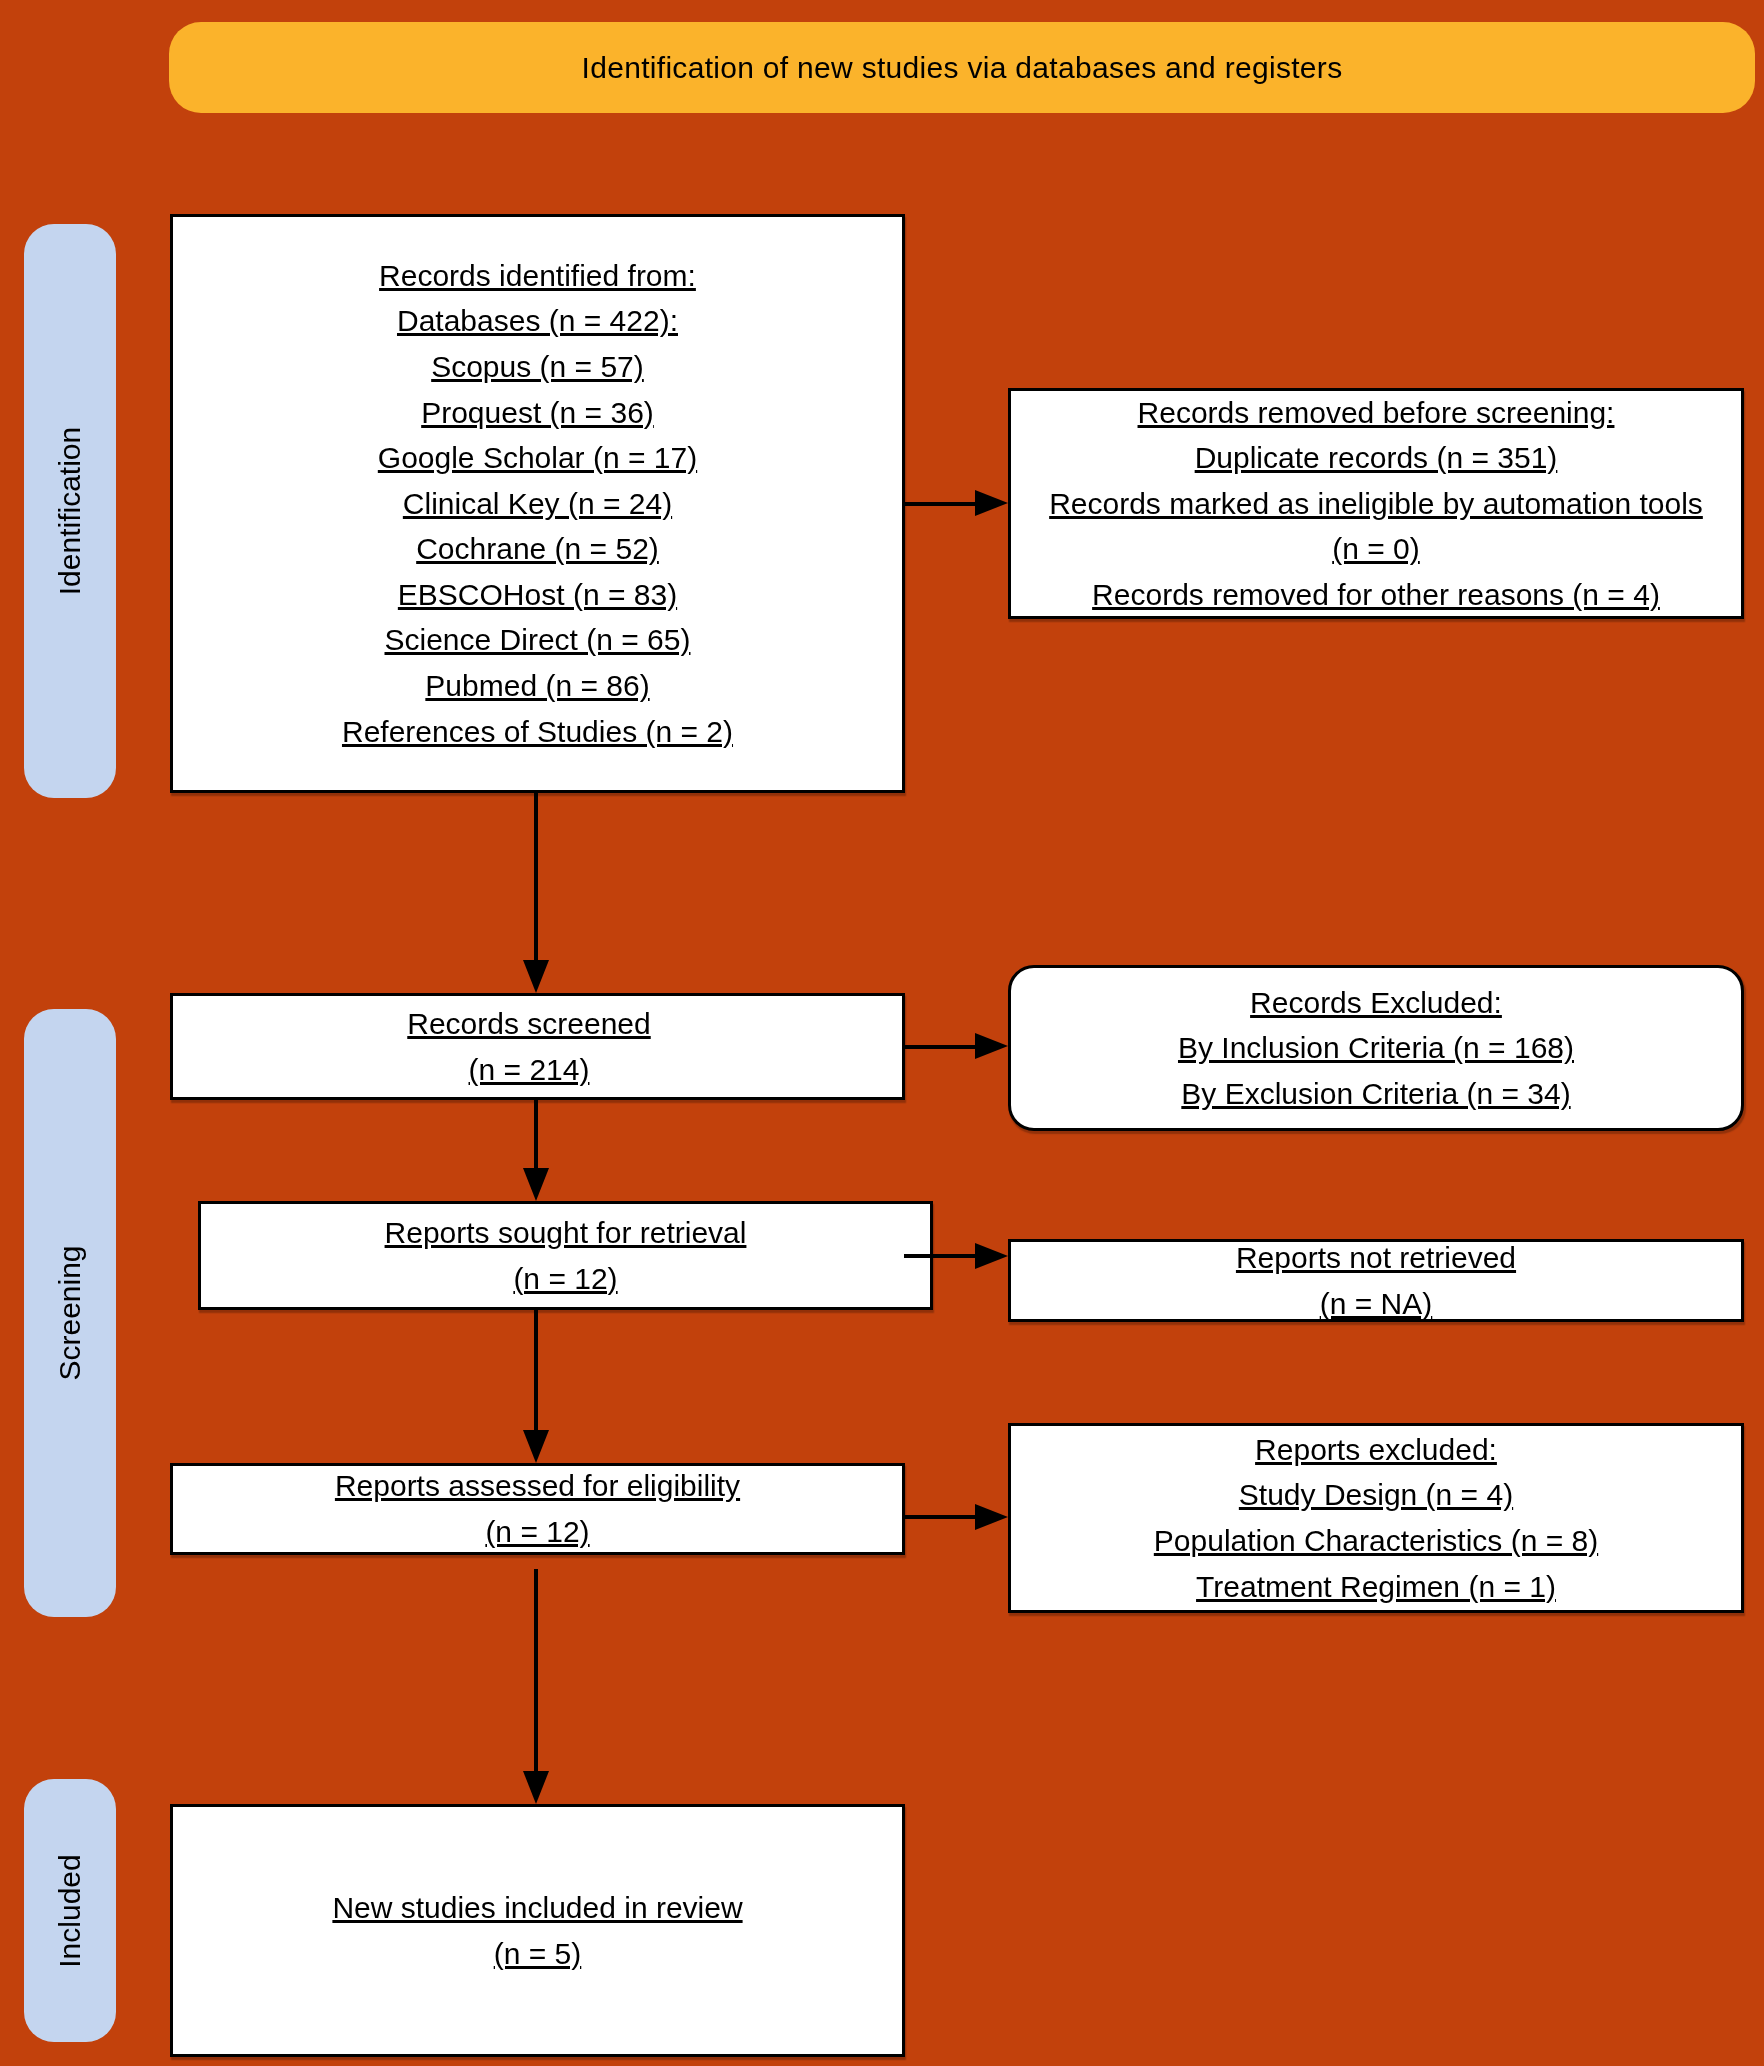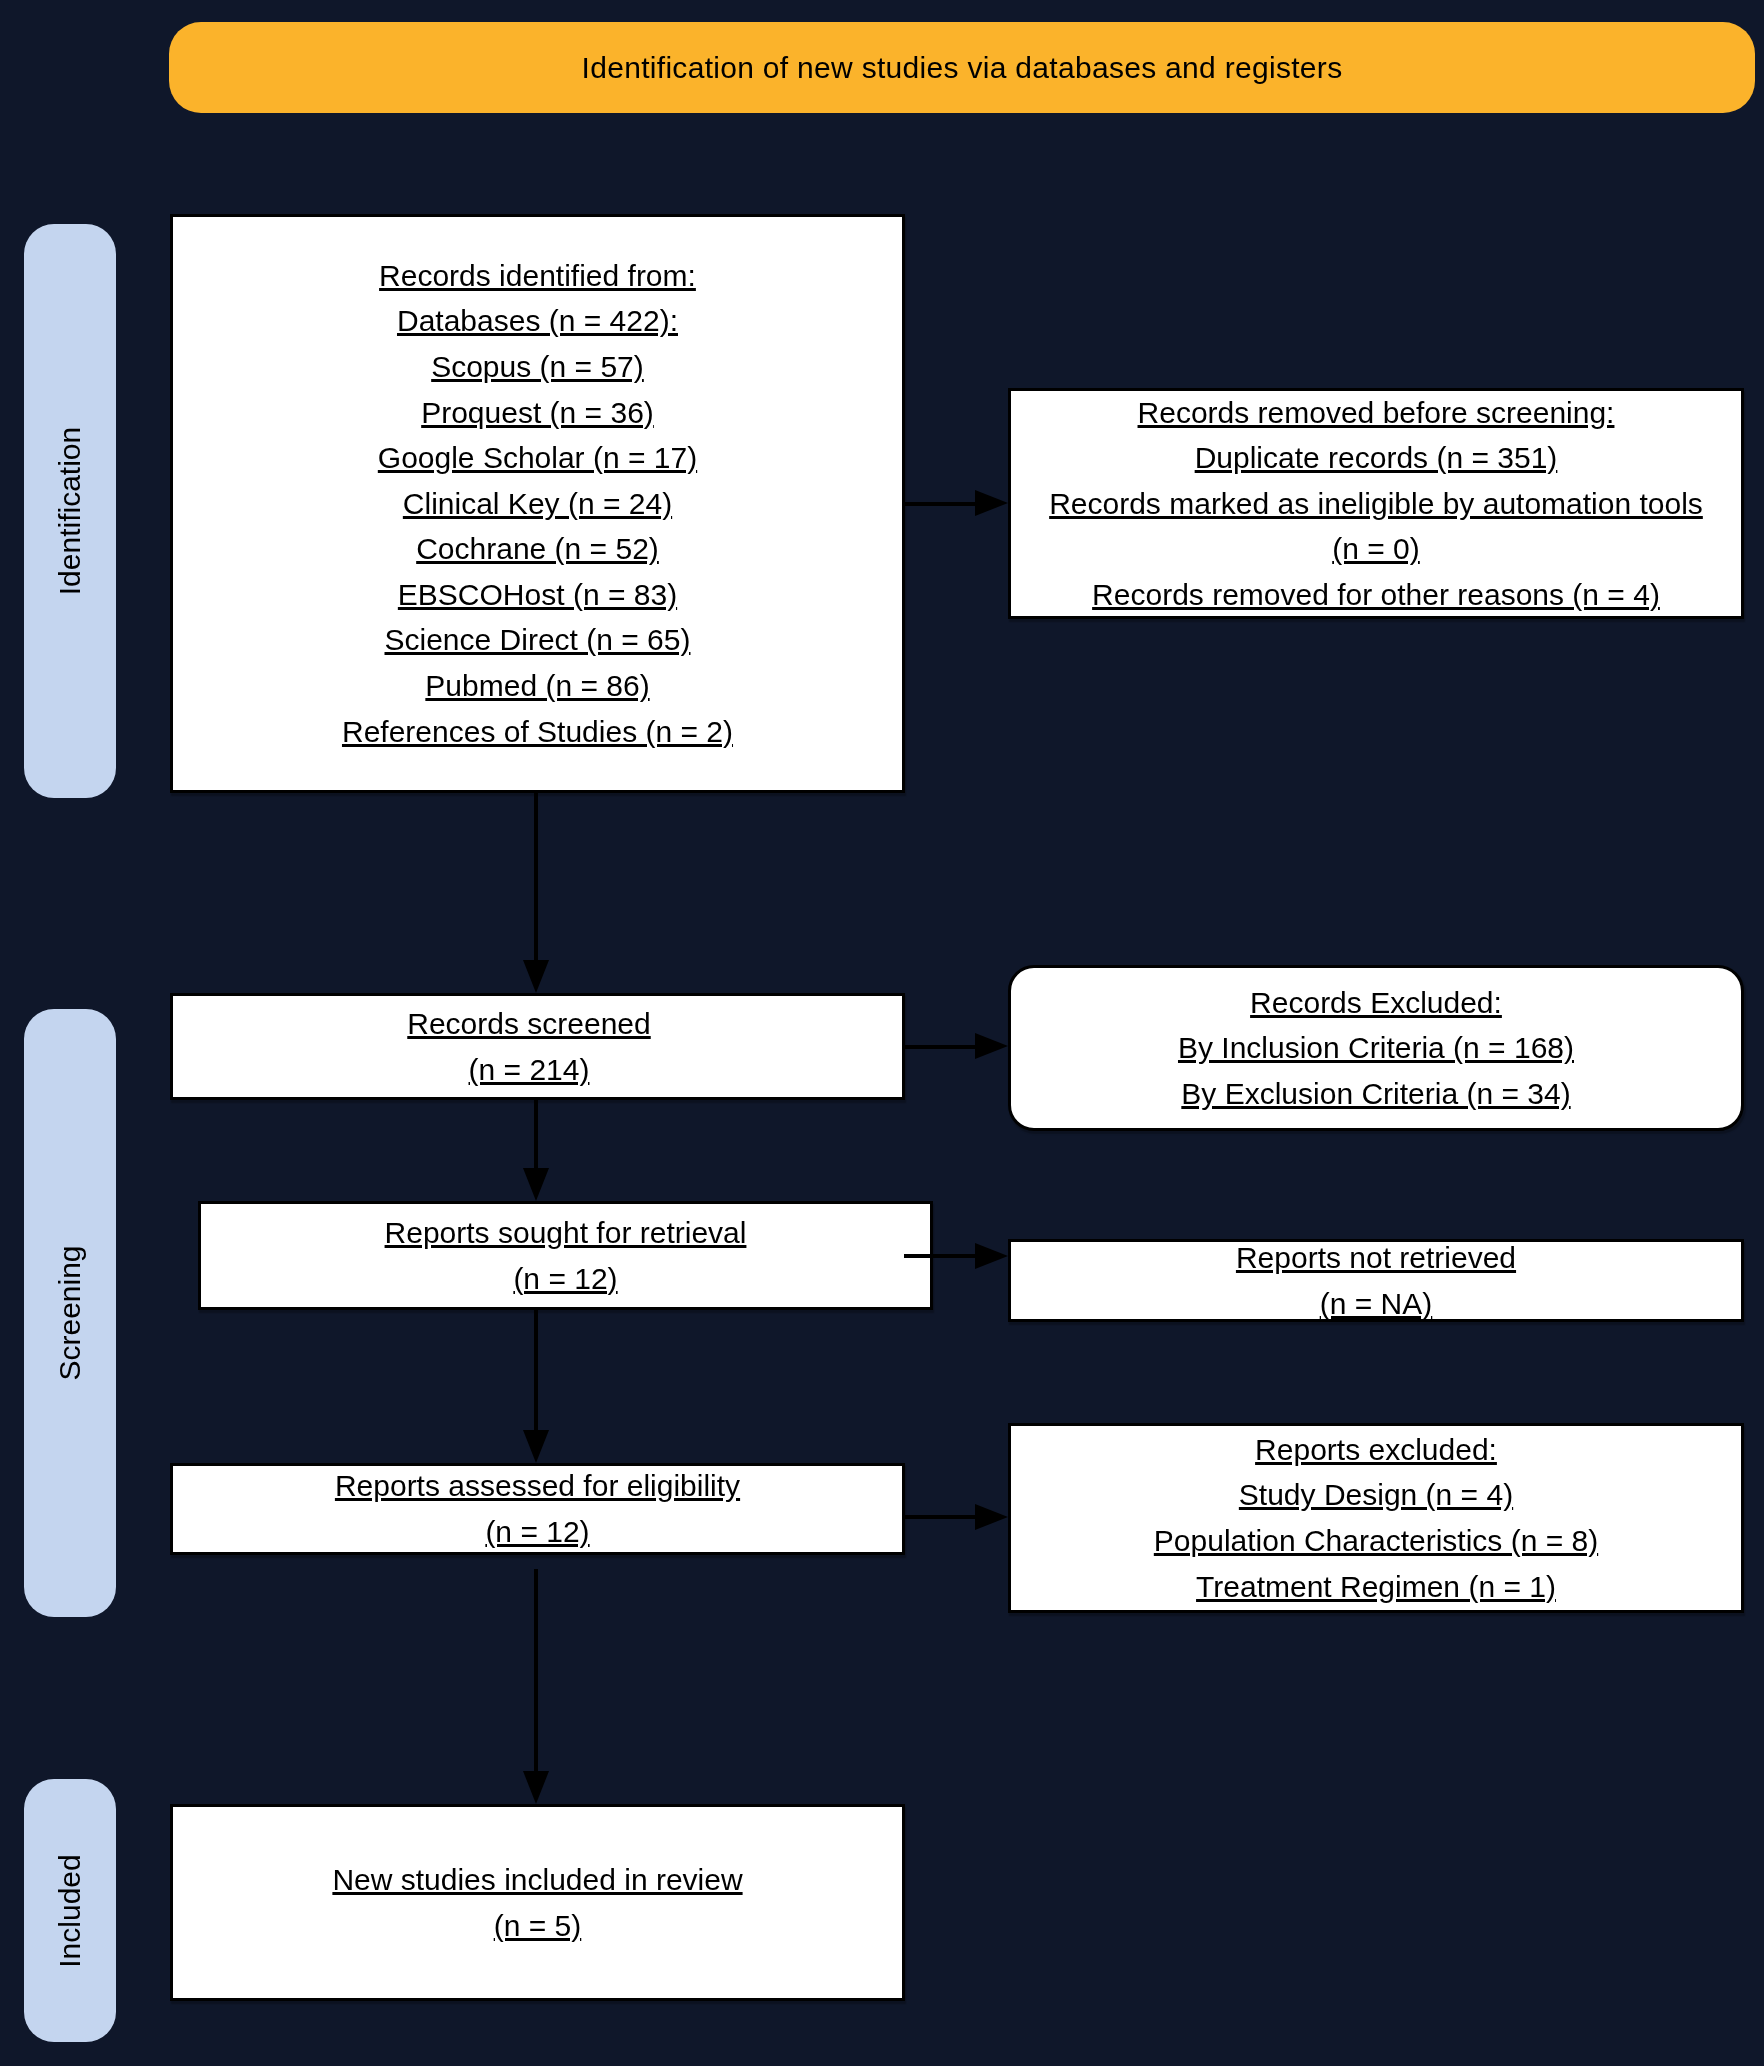--- a/index.html
+++ b/index.html
@@ -1,20 +1,20 @@
 <!DOCTYPE html>
 <html style="--banner-fill: #FBB32B; --stage-fill: #C4D5EF; --line-color: #000000;font-size:10.5px"><head>
 <meta charset="utf-8">
 <style>
   html, body { margin: 0; padding: 0; background: #ffffff; }
   .canvas {
     position: relative;
     width: 1764px;
     height: 2066px;
-    background: #0f172a;
+    background: #c2410c;
     font-family: "Liberation Sans", sans-serif;
     color: #000000;
   }
   .banner {
     position: absolute;
     left: 169px; top: 22px;
     width: 1586px; height: 91px;
     background: var(--banner-fill, #FBB32B);
     border-radius: 32px;
     display: flex; align-items: center; justify-content: center;
@@ -53,21 +53,21 @@
   .col-main  { left: 170px;  width: 735px; }
   .col-right { left: 1008px; width: 736px; }
   .box-identified        { top: 214px;  height: 579px; }
   .box-removed           { top: 388px;  height: 231px; }
   .box-screened          { top: 993px; height: 107px; padding-left: 8px; }
   .box-rec-excluded      { top: 965px; height: 166px; border-radius: 26px; }
   .box-sought            { top: 1201px; height: 109px; margin-left: 28px; }
   .box-not-retrieved     { top: 1239px; height: 83px; }
   .box-assessed          { top: 1463px; height: 92px; }
   .box-rep-excluded      { top: 1423px; height: 190px; }
-  .box-included-studies  { top: 1804px; height: 197px; }
+  .box-included-studies  { top: 1804px; height: 253px; }
   .shaft { position: absolute; background: var(--line-color, #000000); }
   .shaft-h { height: 4px; }
   .shaft-v { width: 4px; }
   .head { position: absolute; width: 0; height: 0; }
   .head-right {
     border-top: 13px solid transparent;
     border-bottom: 13px solid transparent;
     border-left: 33px solid var(--line-color, #000000);
   }
   .head-down {

